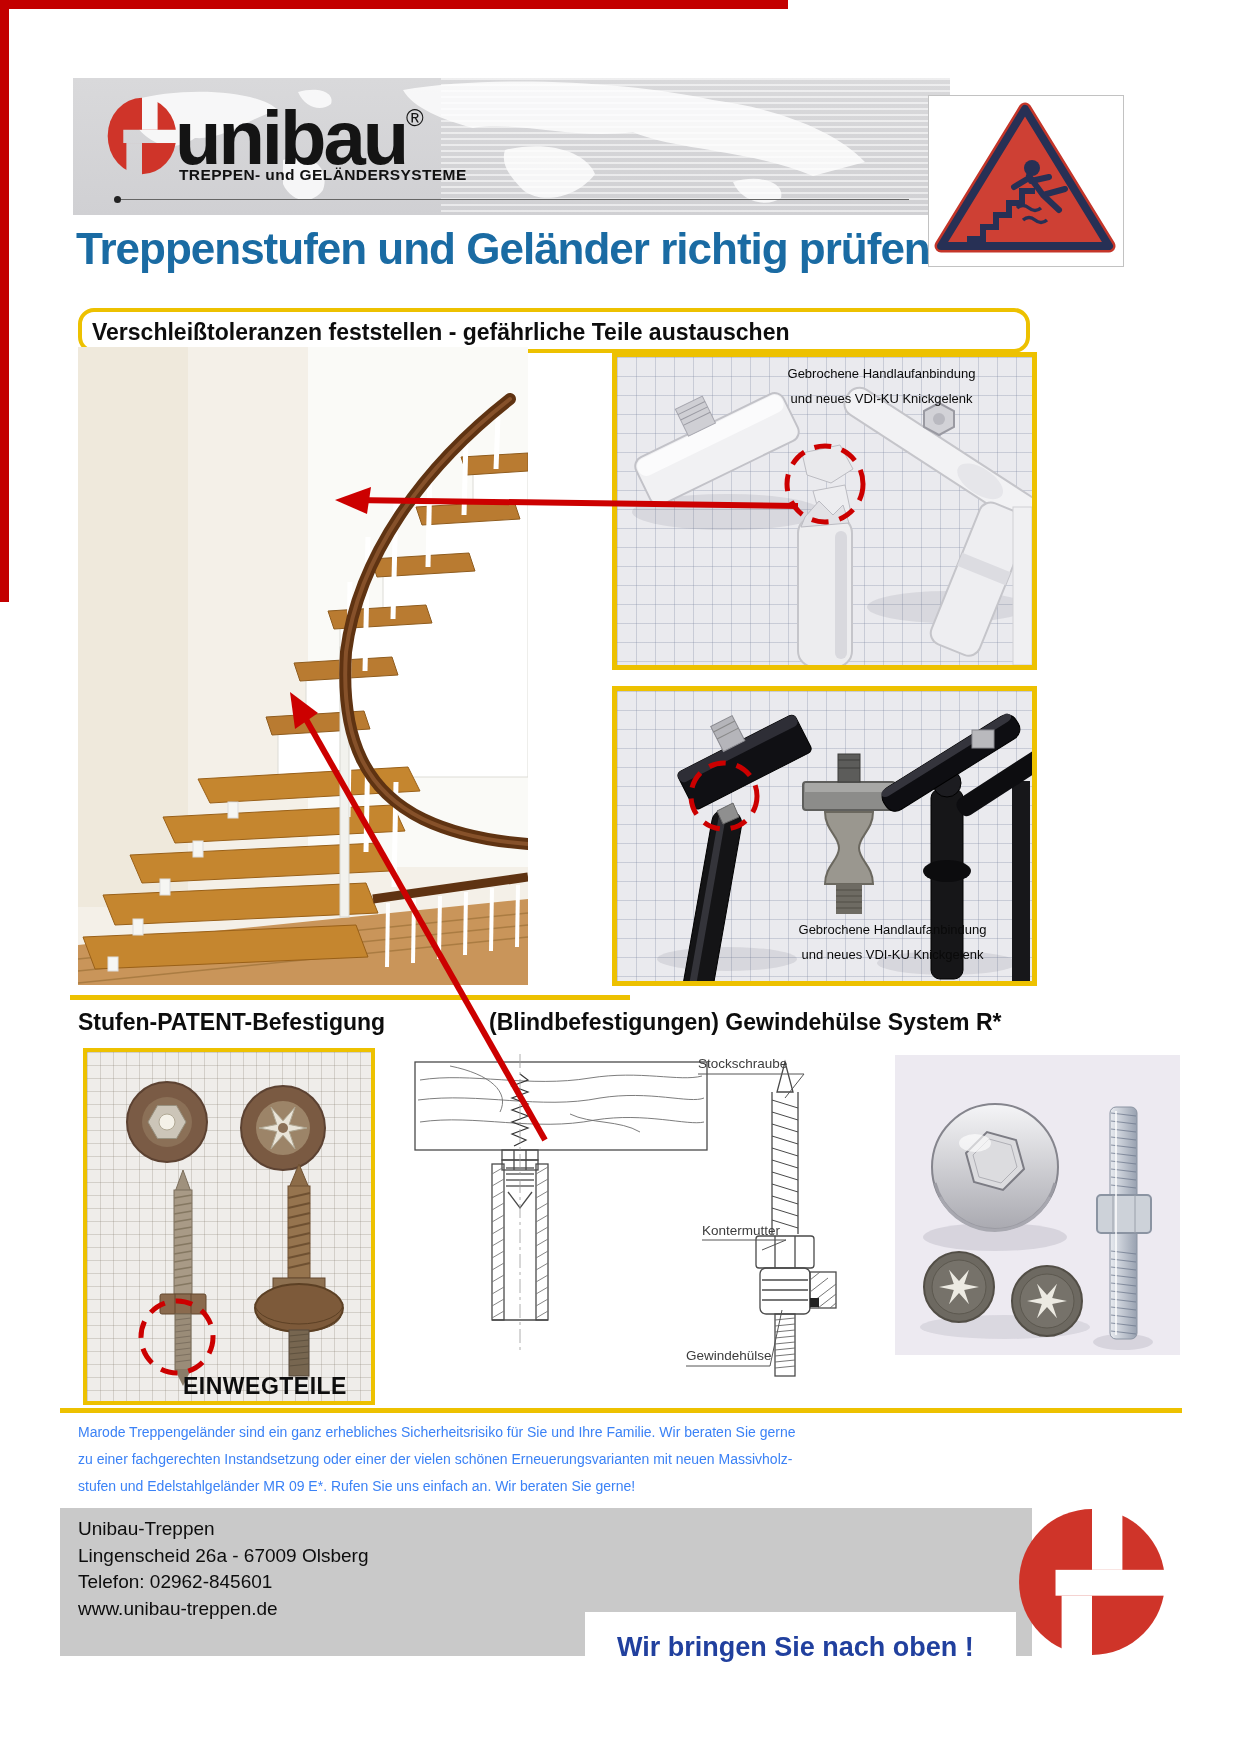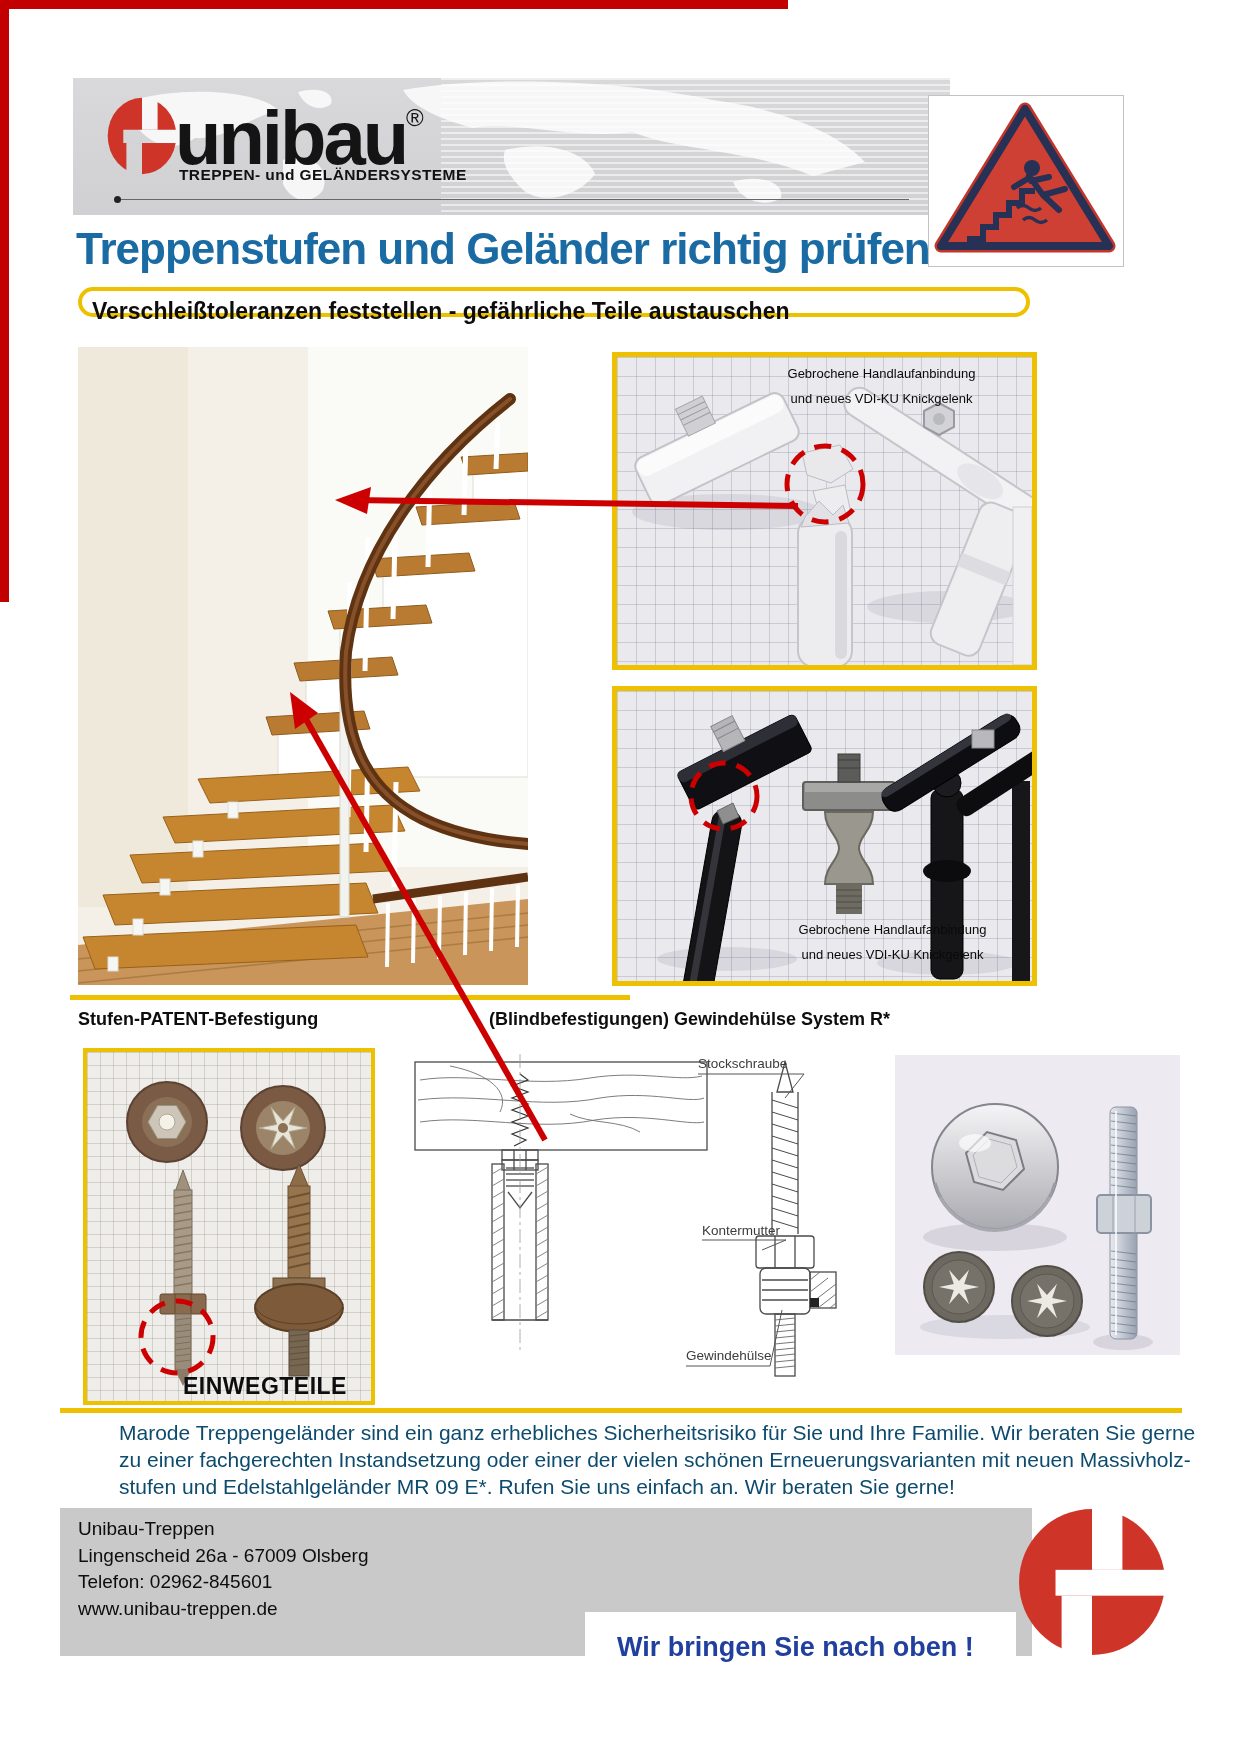--- a/index.html
+++ b/index.html
@@ -25,21 +25,21 @@
            letter-spacing:.4px;}
   .banner-rule{position:absolute;left:46px;top:121px;width:790px;height:1px;background:#666;}
   .banner-dot{position:absolute;left:41px;top:118px;width:7px;height:7px;border-radius:50%;background:#222;}
 
   
   .warning{left:928px;top:95px;width:194px;height:170px;background:#fff;border:1px solid #c2c2c2;}
 
   .main-title{left:76px;top:224px;font-size:44px;font-weight:bold;color:#1a6ba3;letter-spacing:-1px;
               white-space:nowrap;}
 
-  .subtitle-box{left:78px;top:287px;width:952px;height:30px;box-sizing:border-box;
+  .subtitle-box{left:78px;top:308px;width:952px;height:45px;box-sizing:border-box;
                 border:4px solid #edc100;border-radius:16px;background:#fff;
                 padding:7px 0 0 10px;font-size:23px;font-weight:bold;color:#0d0d0d;white-space:nowrap;}
 
   
   .photo-stairs{left:78px;top:347px;width:450px;height:638px;overflow:hidden;}
   .photoB{left:612px;top:352px;width:425px;height:318px;border:5px solid #edc100;box-sizing:border-box;overflow:hidden;}
   .photoC{left:612px;top:686px;width:425px;height:300px;border:5px solid #edc100;box-sizing:border-box;overflow:hidden;}
   .photoD{left:83px;top:1048px;width:292px;height:357px;border:4px solid #edc100;box-sizing:border-box;overflow:hidden;}
   .photoF{left:895px;top:1055px;width:285px;height:300px;background:#edeaf1;overflow:hidden;}
   .grid19{background-color:#eaeaee;background-image:
@@ -50,32 +50,32 @@
       linear-gradient(rgba(140,130,115,.28) 1px,transparent 1px),
       linear-gradient(90deg,rgba(140,130,115,.28) 1px,transparent 1px);
       background-size:13px 13px;}
   .caption{position:absolute;font-size:13px;line-height:25px;color:#0a0a0a;text-align:center;}
   .capB{left:120px;top:4px;right:6px;}
   .capC{left:140px;top:226px;right:4px;}
   .einweg{position:absolute;left:96px;bottom:1px;font-size:23px;font-weight:bold;color:#0d0d0d;letter-spacing:.5px;}
 
   .yellow-line1{left:70px;top:995px;width:560px;height:5px;background:#edc100;}
   .yellow-line2{left:60px;top:1408px;width:1122px;height:5px;background:#edc100;}
-  .section-h{top:1009px;font-size:18px;font-weight:bold;color:#0d0d0d;white-space:nowrap;}
+  .section-h{top:1009px;font-size:23px;font-weight:bold;color:#0d0d0d;white-space:nowrap;}
   .section-left{left:78px;}
   .section-right{left:489px;}
 
   
   .drawing{left:390px;top:1052px;width:450px;height:345px;}
   .lbl{position:absolute;font-size:13.5px;color:#3c3c3c;white-space:nowrap;}
   .lbl-stock{left:308px;top:4px;}
   .lbl-konter{left:312px;top:171px;}
   .lbl-gewinde{left:296px;top:296px;}
 
-  .body-text{left:78px;top:1419px;font-size:21px;line-height:27px;color:#0c4a6e;margin-left:41px;}
+  .body-text{left:78px;top:1419px;font-size:14px;line-height:27px;color:#3b82f6;}
   .body-text div{white-space:nowrap;}
 
   .footer-box{left:60px;top:1508px;width:972px;height:148px;background:#c9c9c9;}
   .footer-lines{padding:8px 0 0 18px;font-size:19px;line-height:26.5px;color:#0d0d0d;}
   .slogan-band{left:585px;top:1612px;width:431px;height:44px;background:#ffffff;}
   .slogan-text{padding:20px 0 0 32px;font-size:27px;font-weight:bold;color:#21409e;white-space:nowrap;}
   .logo-lg{left:1016px;top:1506px;width:152px;height:152px;}
 
   .overlay{left:0;top:0;width:1240px;height:1754px;pointer-events:none;z-index:50;}
 </style>

